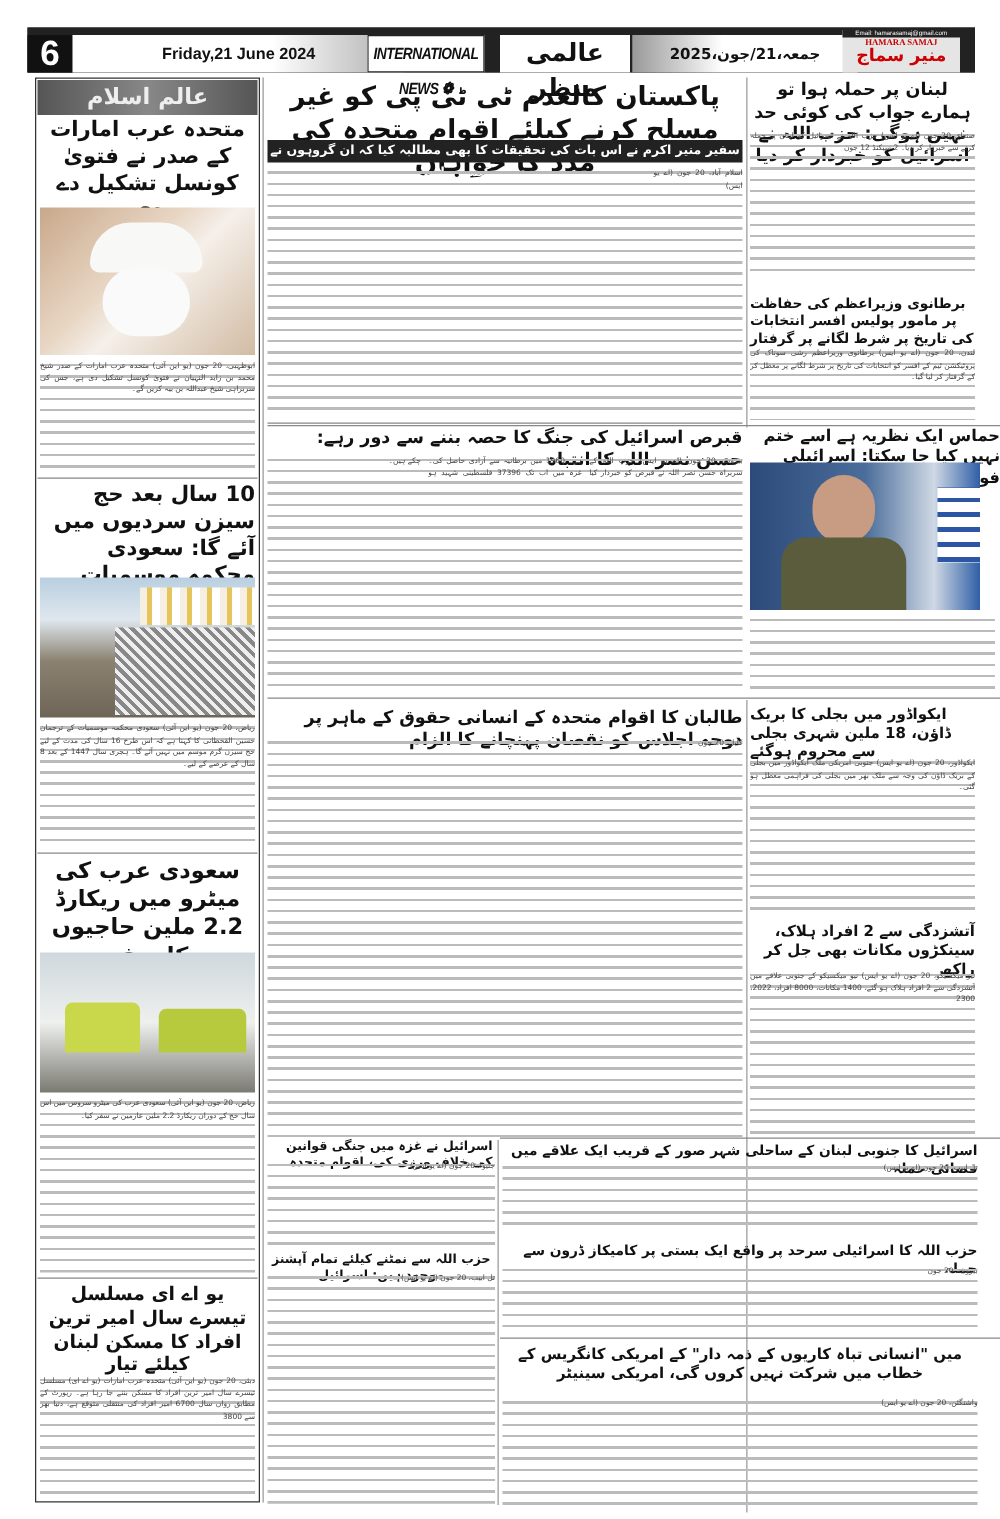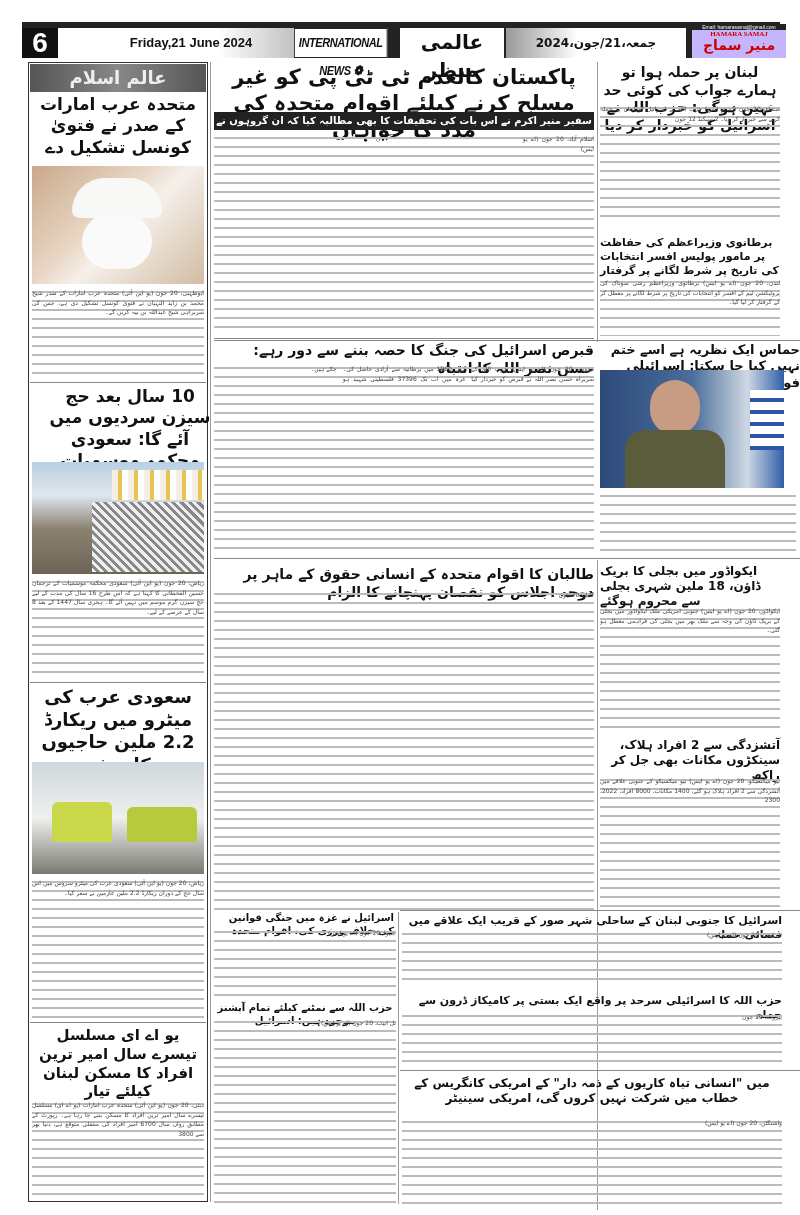--- a/index.html
+++ b/index.html
@@ -6,21 +6,21 @@
 body{width:800px;height:1215px;background:#fff;font-family:"DejaVu Sans",sans-serif;color:#111;position:relative;overflow:hidden}
 .abs{position:absolute}
 .rtl{direction:rtl;text-align:right}
 .hdr{left:22px;top:22px;width:758px;height:36px;border:2px solid #222;background:#222}
 .url{left:24px;top:22px;font-size:5px;color:#fff;font-family:"Liberation Sans",sans-serif}
 .pnum{left:22px;top:28px;width:36px;height:30px;background:#111;color:#fff;font:bold 28px "Liberation Sans",sans-serif;text-align:center;line-height:30px}
 .dateen{left:58px;top:28px;width:266px;height:30px;background:linear-gradient(90deg,#fff 0%,#fff 60%,#aaa 100%);font:bold 13px "Liberation Sans",sans-serif;line-height:30px;text-align:center}
 .intl{left:294px;top:28px;width:110px;height:30px;background:#fff;border:1px solid #222;font:bold italic 13px "Liberation Sans",sans-serif;line-height:28px;text-align:center;letter-spacing:-0.5px;transform:scaleX(.85);transform-origin:left}
 .intl2{left:400px;top:28px;width:106px;height:30px;background:#fff;border-right:2px solid #222;font:bold 20px "DejaVu Sans",sans-serif;line-height:28px}
 .dateur{left:506px;top:28px;width:180px;height:30px;background:linear-gradient(90deg,#999 0%,#fff 40%,#fff 100%);font:bold 12px "DejaVu Sans",sans-serif;line-height:30px;text-align:center}
-.logo{left:692px;top:24px;width:94px;height:34px;background:#c4b5fd}
+.logo{left:674px;top:24px;width:94px;height:34px;background:#e5e5e5}
 .logo .em{font-size:5px;background:#222;color:#fff;display:block;text-align:center;font-family:"Liberation Sans",sans-serif}
 .logo .hs{font-size:7px;font-weight:bold;color:#c00;text-align:center;font-family:"Liberation Serif",serif}
 .logo .ur{font-size:14px;font-weight:bold;color:#c00;text-align:center;line-height:14px}
 .col-rule{background:#999;width:1px}
 .hline{background:#888;height:1px}
 .hl{font-weight:bold;line-height:1.25}
 .txt{font-size:6px;line-height:9.5px;color:#444;overflow:hidden;direction:rtl;text-align:justify}
 .txt::before{content:"";}
 .lines{background:repeating-linear-gradient(180deg,transparent 0 3px,#bbb 3px 5px,transparent 5px 9px)}
 .photo{overflow:hidden}
@@ -29,41 +29,41 @@
 </style>
 </head>
 <body>
 
 <div class="abs url">www.hamarasamajdaily.com</div>
 <div class="abs hdr"></div>
 <div class="abs pnum">6</div>
 <div class="abs dateen">Friday,21 June 2024</div>
 <div class="abs intl"><span>INTERNATIONAL NEWS</span> <span>❁</span></div>
 <div class="abs intl2 rtl" style="text-align:center">عالمی منظر</div>
-<div class="abs dateur rtl" style="text-align:center">جمعہ،21/جون،2024</div>
+<div class="abs dateur rtl" style="text-align:center">جمعہ،21/جون،2025</div>
 <div class="abs logo">
   <span class="em">Email: hamarasamaj@gmail.com</span>
   <div class="hs">HAMARA SAMAJ</div>
   <div class="ur">منیر سماج</div>
 </div>
 
 <div class="abs col-rule" style="left:210px;top:62px;height:1140px"></div>
 <div class="abs col-rule" style="left:597px;top:62px;height:280px"></div>
 <div class="abs col-rule" style="left:597px;top:560px;height:650px"></div>
 
 <div class="abs boxed" style="left:28px;top:62px;width:180px;height:1140px"></div>
 <div class="abs rtl" style="left:30px;top:64px;width:176px;height:28px;background:linear-gradient(90deg,#555,#888,#555);color:#eee;font-size:18px;font-weight:bold;text-align:center;line-height:28px">عالم اسلام</div>
 <div class="abs rtl hl" style="left:32px;top:94px;width:172px;font-size:17px;text-align:center">متحدہ عرب امارات کے صدر نے فتویٰ کونسل تشکیل دے دی</div>
 <div class="abs photo" style="left:32px;top:166px;width:172px;height:118px;background:linear-gradient(135deg,#c9a88a 0%,#e8d6c4 40%,#f5f0ea 55%,#d2bba3 100%)">
   <div style="position:absolute;left:40px;top:12px;width:90px;height:40px;border-radius:45px 45px 10px 10px;background:#f8f8f6"></div>
   <div style="position:absolute;left:50px;top:48px;width:70px;height:55px;border-radius:30px;background:#fafafa"></div>
 </div>
 <div class="abs txt lines" style="left:32px;top:288px;width:172px;height:90px">ابوظہبی، 20 جون (یو این آئی) متحدہ عرب امارات کے صدر شیخ محمد بن زاید النہیان نے فتویٰ کونسل تشکیل دی ہے، جس کی سربراہی شیخ عبداللہ بن بیہ کریں گے۔</div>
 <div class="abs hline" style="left:30px;top:382px;width:176px"></div>
-<div class="abs rtl hl" style="left:44px;top:386px;width:172px;font-size:17px;text-align:center">10 سال بعد حج سیزن سردیوں میں آئے گا: سعودی محکمہ موسمیات</div>
+<div class="abs rtl hl" style="left:32px;top:386px;width:172px;font-size:17px;">10 سال بعد حج سیزن سردیوں میں آئے گا: سعودی محکمہ موسمیات</div>
 <div class="abs photo" style="left:32px;top:462px;width:172px;height:112px;background:linear-gradient(180deg,#b9cfe0 0%,#dfe7ee 30%,#8a8170 60%,#6e6558 100%)">
   <div style="position:absolute;left:80px;top:8px;width:92px;height:30px;background:repeating-linear-gradient(90deg,#f4efe2 0 6px,#e5c45a 6px 10px,#fff 10px 16px)"></div>
   <div style="position:absolute;left:60px;top:40px;width:112px;height:70px;background:repeating-linear-gradient(45deg,#eee 0 3px,#888 3px 6px)"></div>
 </div>
 <div class="abs txt lines" style="left:32px;top:578px;width:172px;height:100px">ریاض، 20 جون (یو این آئی) سعودی محکمہ موسمیات کے ترجمان حسین القحطانی کا کہنا ہے کہ اس طرح 16 سال کی مدت کے لیے حج سیزن گرم موسم میں نہیں آئے گا۔ ہجری سال 1447 کے بعد 8 سال کے عرصے کے لیے۔</div>
 <div class="abs hline" style="left:30px;top:682px;width:176px"></div>
 <div class="abs rtl hl" style="left:32px;top:686px;width:172px;font-size:18px;text-align:center">سعودی عرب کی میٹرو میں ریکارڈ 2.2 ملین حاجیوں کا سفر</div>
 <div class="abs photo" style="left:32px;top:762px;width:172px;height:112px;background:linear-gradient(180deg,#cfd8dd 0%,#eef0ee 50%,#7a7a72 100%)">
   <div style="position:absolute;left:20px;top:40px;width:60px;height:40px;background:#c8d84a;border-radius:6px 6px 0 0"></div>
   <div style="position:absolute;left:95px;top:45px;width:70px;height:35px;background:#b7c93c;border-radius:6px 6px 0 0"></div>

